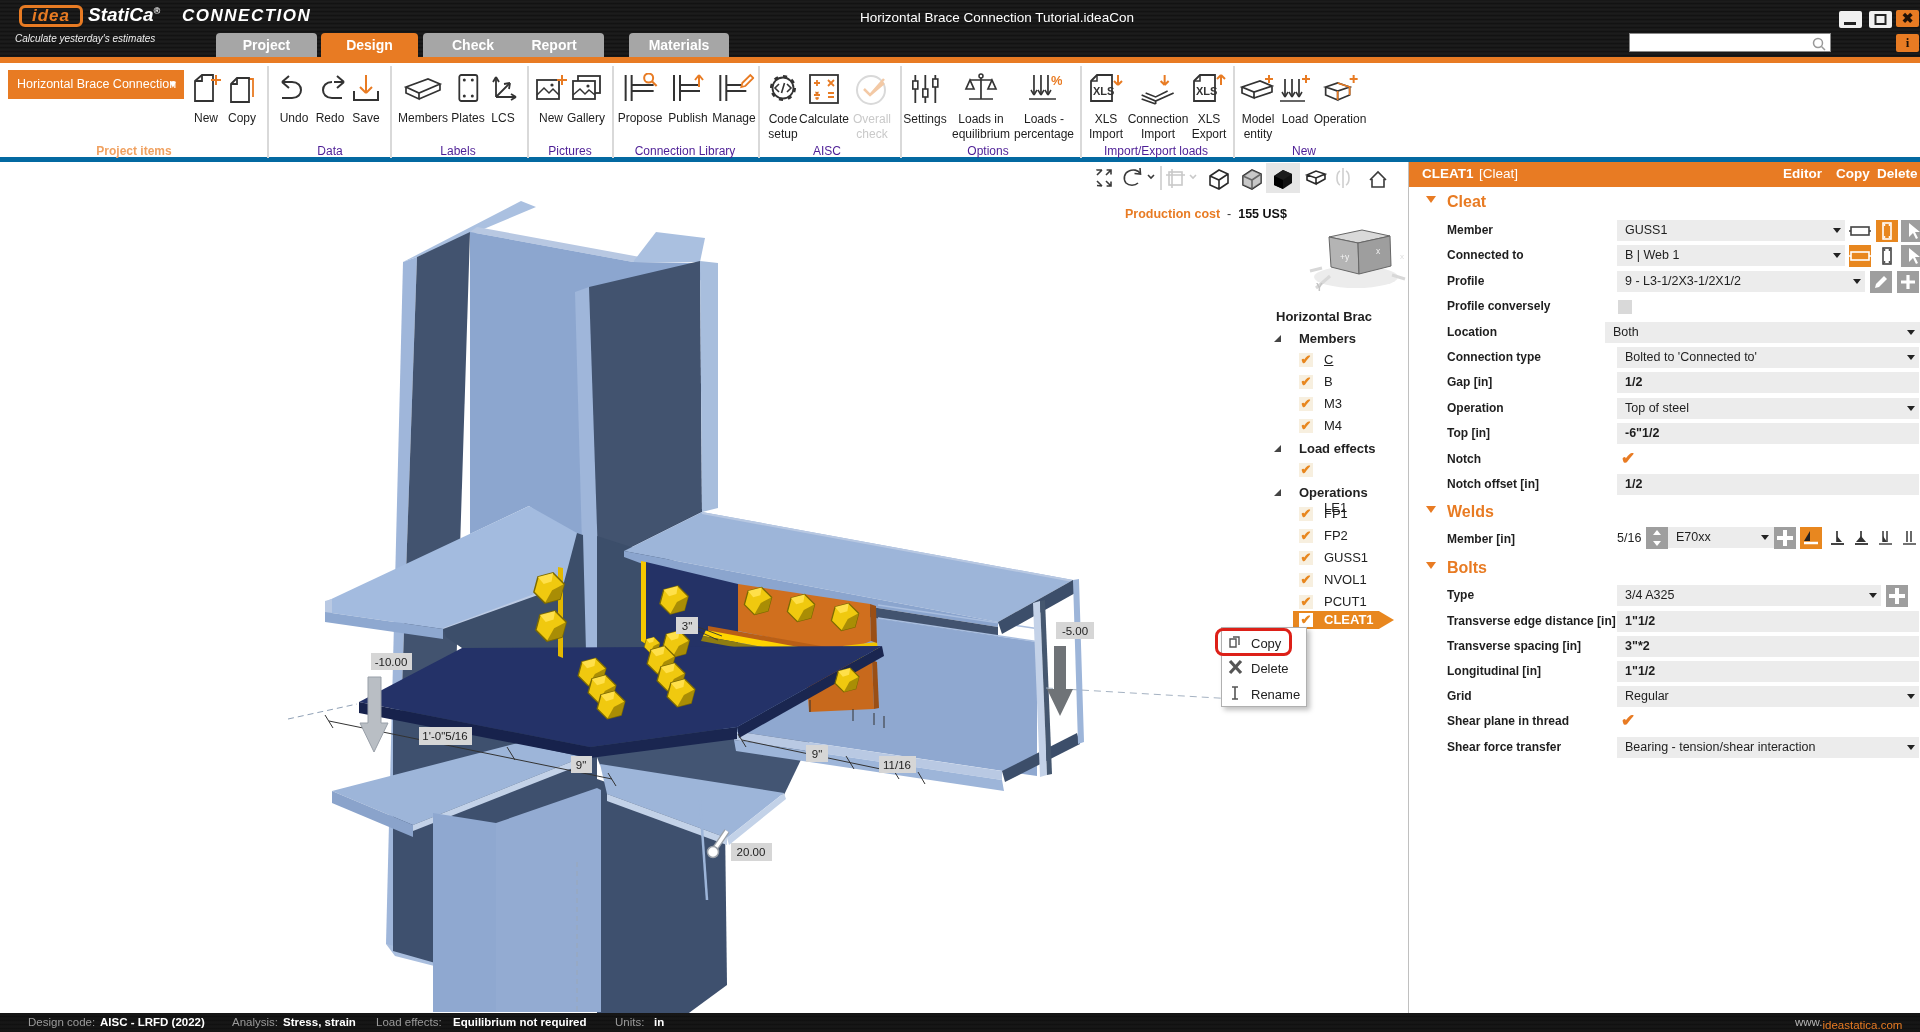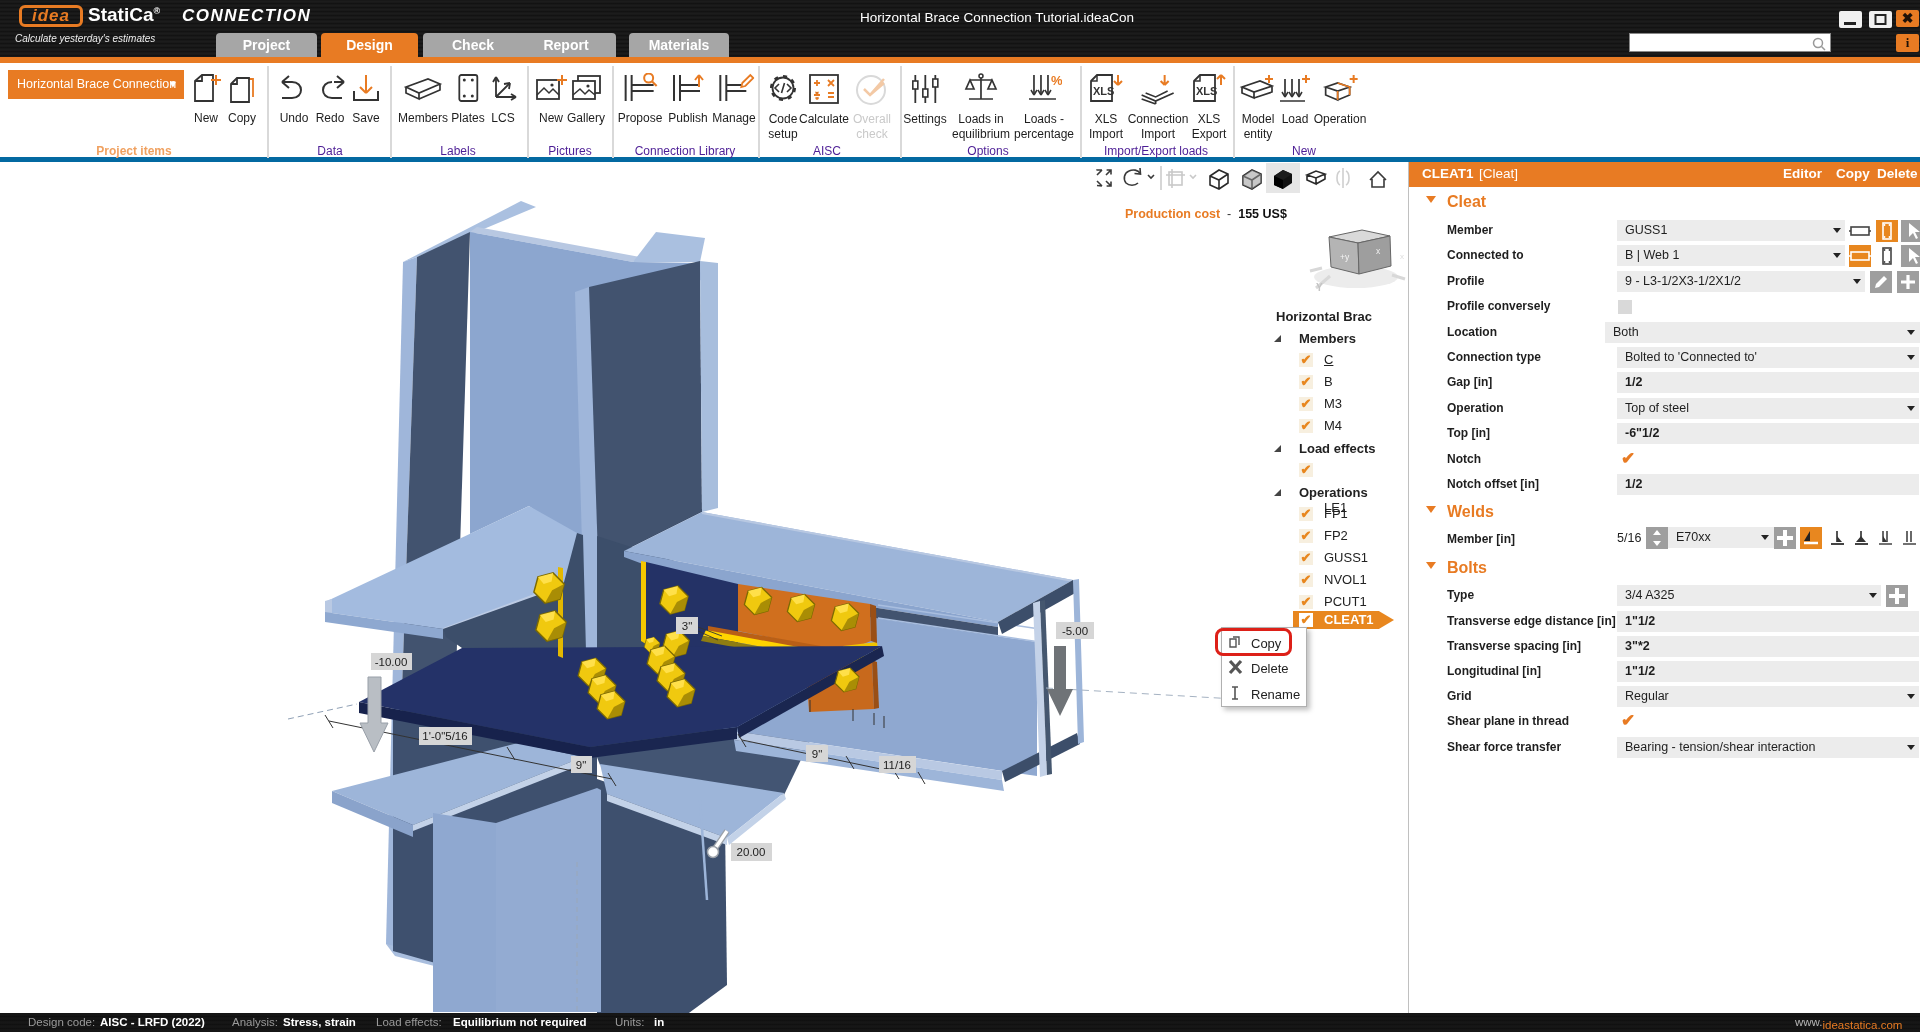--- a/index.html
+++ b/index.html
@@ -6,21 +6,21 @@
   html,body { width:1920px; height:1032px; overflow:hidden; font-family:"Liberation Sans", sans-serif; background:#fff; }
   #app { position:relative; width:1920px; height:1032px; background:#fff; }
 
   
   #header { position:absolute; left:0; top:0; width:1920px; height:63px;
     background:repeating-linear-gradient(180deg,#222 0px,#0e0e0e 1px,#2a2a2a 2px,#080808 3px,#1d1d1d 4px);
   }
   #orangestrip { position:absolute; left:0; top:57px; width:1920px; height:6px; background:#e87B23; }
   #logo { position:absolute; left:19px; top:5px; width:64px; height:22px; border:3px solid #e87b23; border-radius:6px;
      color:#e87b23; font-weight:bold; font-style:italic; font-size:17px; text-align:center; line-height:16px; letter-spacing:1px;}
-  #statica { position:absolute; left:88px; top:4px; color:#fff; font-weight:bold; font-size:19px; }
+  #statica { position:absolute; left:88px; top:4px; color:#fff; font-weight:bold; font-style:italic; font-size:19px; }
   #conn { position:absolute; left:182px; top:6px; color:#fff; font-weight:bold; font-style:italic; font-size:17px; letter-spacing:1.5px; }
   #tagline { position:absolute; left:15px; top:33px; color:#eee; font-style:italic; font-size:10px; }
   #wintitle { position:absolute; left:860px; top:10px; color:#fff; font-size:13.5px; }
   .tab { position:absolute; top:33px; height:24px; border-radius:4px 4px 0 0; background:#a6a6a6; color:#fff;
      font-weight:bold; font-size:14px; text-align:center; line-height:24px; }
   .tab.active { background:#e87b23; }
   #searchbox { position:absolute; left:1629px; top:33px; width:202px; height:19px; background:#fff; border:1px solid #888; }
   .winbtn { position:absolute; width:23px; height:17px; border-radius:2px; text-align:center; font-weight:bold; }
 
   
@@ -67,21 +67,21 @@
   <div id="header"></div>
   <div id="orangestrip"></div>
   <div id="logo">idea</div>
   <div id="statica">StatiCa<span style="font-size:9px;vertical-align:super;">®</span></div>
   <div id="conn">CONNECTION</div>
   <div id="tagline">Calculate yesterday's estimates</div>
   <div id="wintitle">Horizontal Brace Connection Tutorial.ideaCon</div>
   <div class="tab" style="left:216px;width:101px;">Project</div>
   <div class="tab active" style="left:321px;width:97px;">Design</div>
   <div class="tab" style="left:423px;width:100px;">Check</div>
-  <div class="tab" style="left:516px;width:100px;">Report</div>
+  <div class="tab" style="left:504px;width:100px;">Report</div>
   <div class="tab" style="left:629px;width:100px;">Materials</div>
   <div id="searchbox">
       <svg width="18" height="17" style="position:absolute;right:2px;top:1px;">
         <circle cx="8" cy="8" r="4.5" fill="none" stroke="#999" stroke-width="1.5"></circle>
         <line x1="11.5" y1="11.5" x2="15" y2="15" stroke="#999" stroke-width="1.5"></line>
       </svg>
     </div>
   <div class="winbtn" style="left:1839px;top:11px;background:#f0f0f0;"><svg width="23" height="17">
         <rect x="5" y="11" width="12" height="3" fill="#222"></rect>
       </svg></div>

